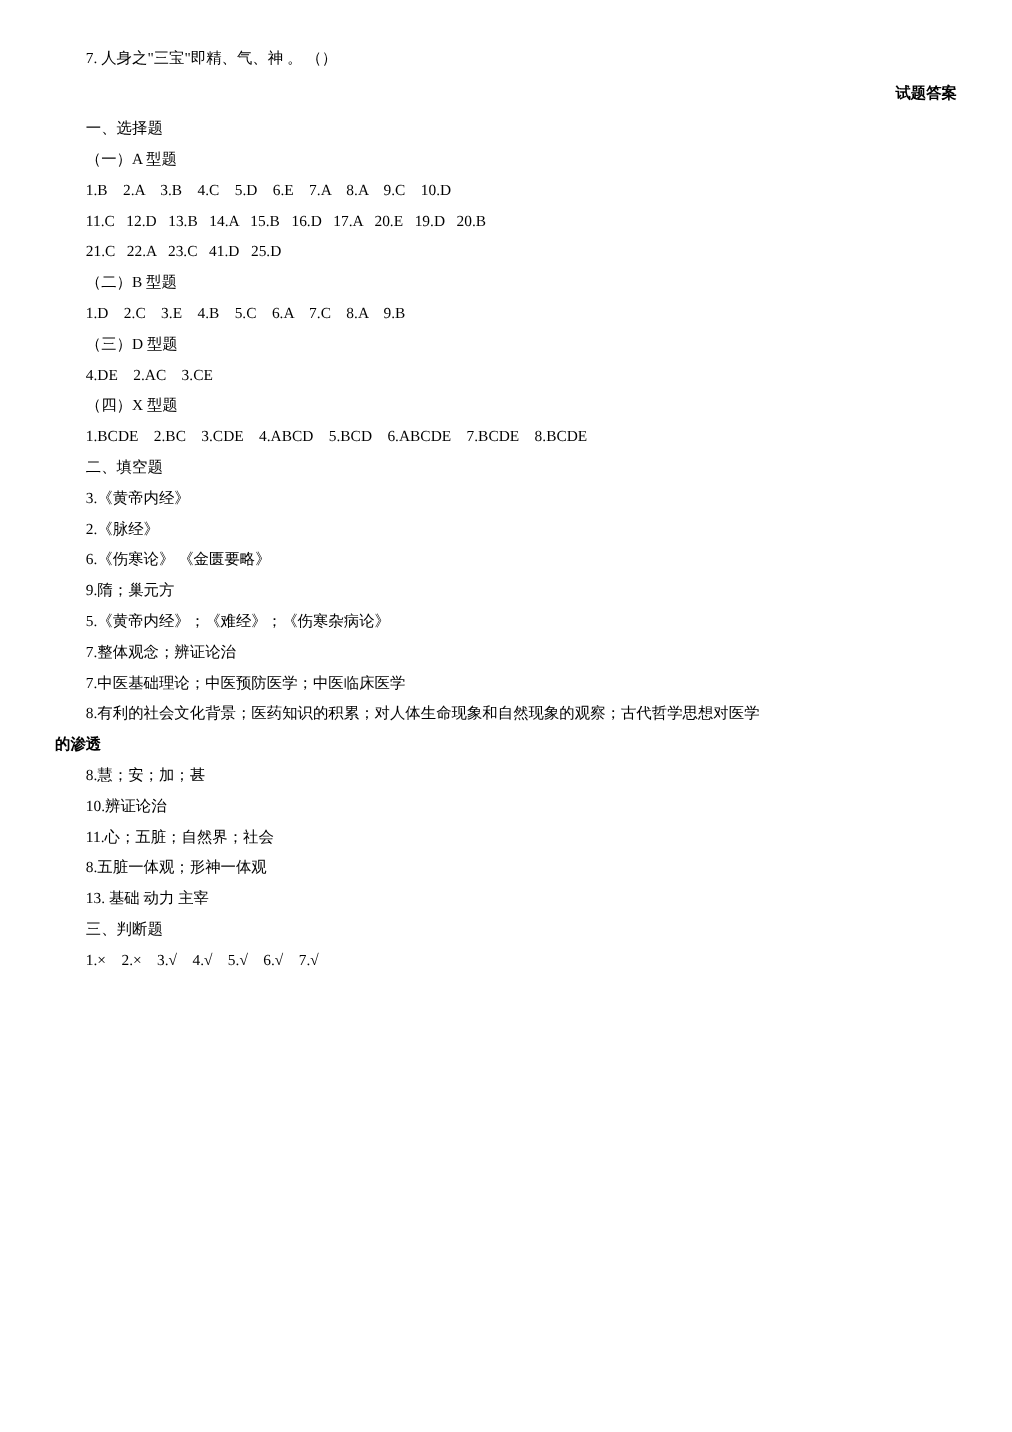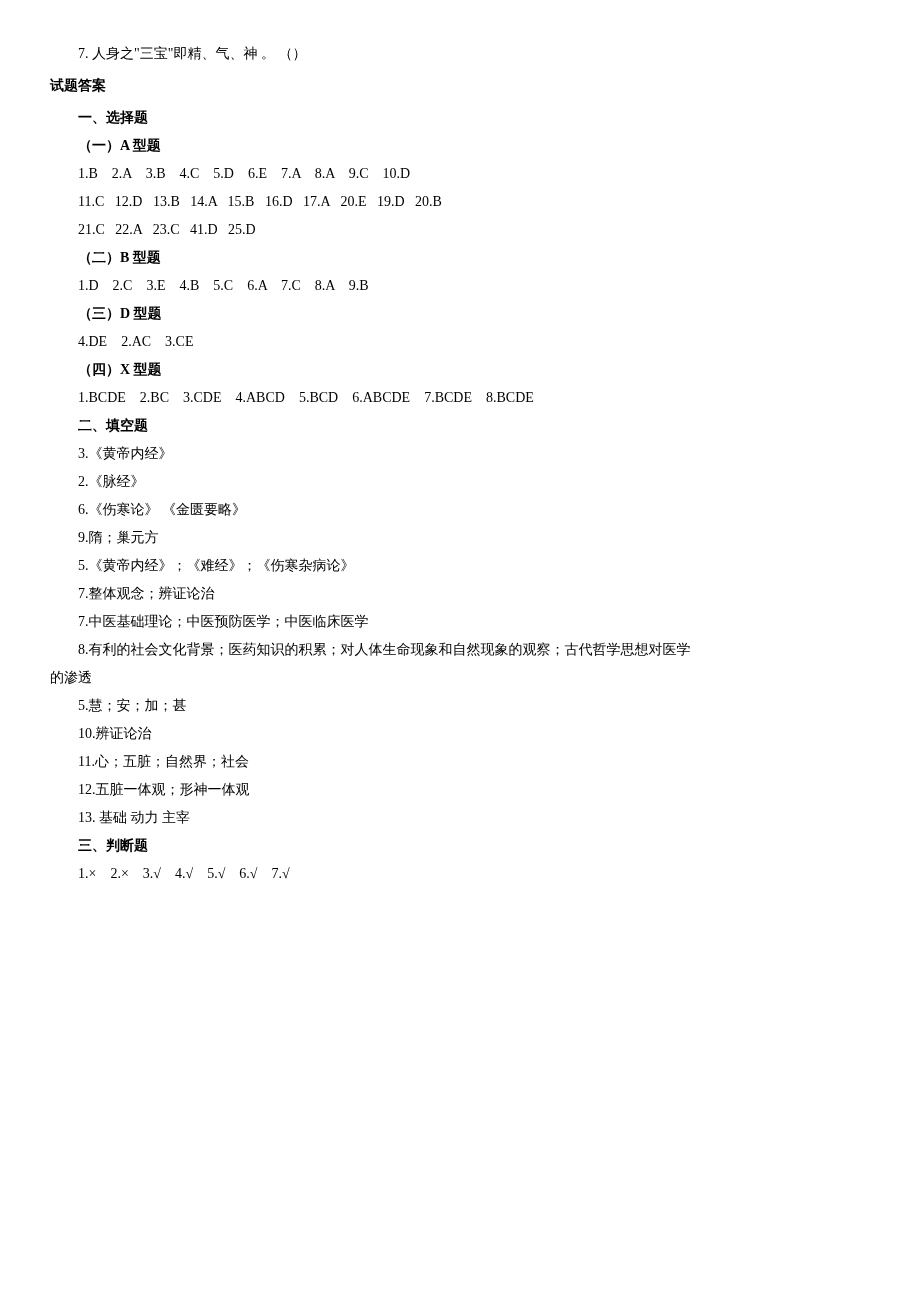--- a/index.html
+++ b/index.html
@@ -8,41 +8,42 @@
       line-height: 2;
       color: #000;
       background: #fff;
       padding: 40px 50px;
       margin: 0;
     }
     .question-line {
       text-indent: 2em;
     }
     .center-title {
-      text-align: left;
+      text-align: right;
       font-weight: bold;
       margin: 4px 0;
     }
     .section-title {
-      font-weight: bold;
+      font-weight: normal;
       text-indent: 2em;
     }
     .sub-title {
-      font-weight: bold;
+      font-weight: normal;
       text-indent: 2em;
     }
     .answer-line {
       text-indent: 2em;
       white-space: pre-wrap;
     }
     .fill-line {
       text-indent: 2em;
     }
     .no-indent {
       text-indent: 0;
+      font-weight: bold;
     }
   </style>
 </head>
 <body>
 
 <div class="question-line">7. 人身之"三宝"即精、气、神 。    （）</div>
 
 <div class="center-title">试题答案</div>
 
 <div class="section-title">一、选择题</div>
@@ -64,20 +65,20 @@
 <div class="section-title">二、填空题</div>
 <div class="fill-line">3.《黄帝内经》</div>
 <div class="fill-line">2.《脉经》</div>
 <div class="fill-line">6.《伤寒论》 《金匮要略》</div>
 <div class="fill-line">9.隋；巢元方</div>
 <div class="fill-line">5.《黄帝内经》；《难经》；《伤寒杂病论》</div>
 <div class="fill-line">7.整体观念；辨证论治</div>
 <div class="fill-line">7.中医基础理论；中医预防医学；中医临床医学</div>
 <div class="fill-line">8.有利的社会文化背景；医药知识的积累；对人体生命现象和自然现象的观察；古代哲学思想对医学</div>
 <div class="fill-line no-indent">的渗透</div>
-<div class="fill-line">5.慧；安；加；甚</div>
+<div class="fill-line">8.慧；安；加；甚</div>
 <div class="fill-line">10.辨证论治</div>
 <div class="fill-line">11.心；五脏；自然界；社会</div>
-<div class="fill-line">12.五脏一体观；形神一体观</div>
+<div class="fill-line">8.五脏一体观；形神一体观</div>
 <div class="fill-line">13. 基础   动力  主宰</div>
 
 <div class="section-title">三、判断题</div>
 <div class="answer-line">1.×    2.×    3.√    4.√    5.√    6.√    7.√</div>
 
 </body></html>

